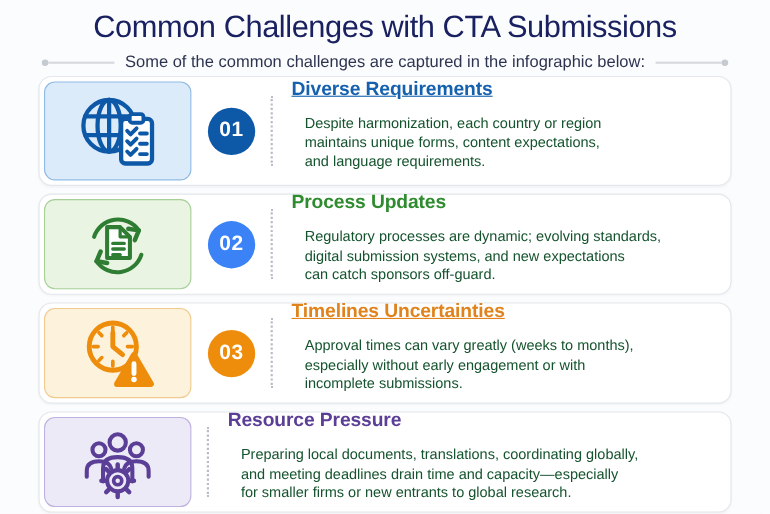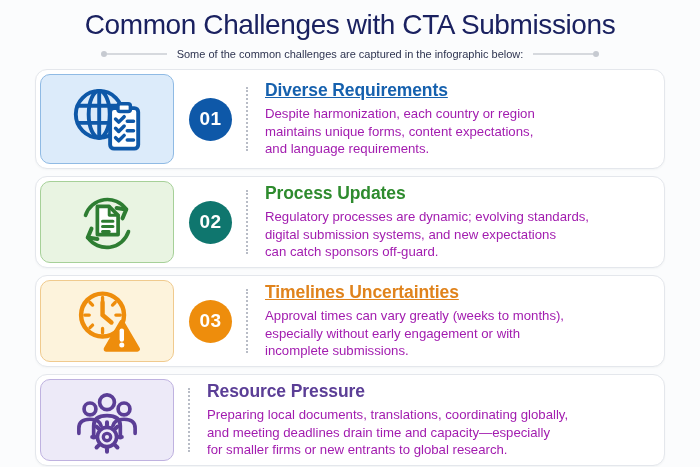--- a/index.html
+++ b/index.html
@@ -15,21 +15,21 @@
   .title{
     margin:0;font-size:28px;font-weight:400;letter-spacing:-0.4px;
     color:#1a2160;line-height:34px;
   }
   .subtitle-row{
     margin-top:6px;display:flex;align-items:center;justify-content:center;
   }
   .decor-dot{width:6px;height:6px;border-radius:50%;background:#c6cad1;}
   .decor-line{width:60px;height:2px;background:#d6d9de;}
   .subtitle{
-    margin:0 10px;font-size:11px;color:#2e3450;font-weight:500;
+    margin:0 10px;font-size:15px;color:#2e3450;font-weight:500;
   }
   
   .cards{
     position:absolute;left:35px;top:69px;width:630px;
     display:flex;flex-direction:column;gap:7px;
   }
   .card{
     background:#ffffff;border:1px solid #e4e7ec;border-radius:12px;
     box-shadow:0 1px 2px rgba(30,40,60,0.04);
     display:flex;align-items:center;box-sizing:border-box;
@@ -51,21 +51,21 @@
     flex:none;margin-left:14px;align-self:center;height:64px;width:0;
     border-left:2.5px dotted #b8bcc6;
   }
   .text{
     margin-left:17px;flex:1;min-width:0;padding-right:6px;
   }
   .card-title{
     margin:0 0 4px 0;font-size:17.5px;font-weight:700;letter-spacing:-0.1px;
   }
   .card-body{
-    margin:0;font-size:13.2px;line-height:1.36;color:#a21caf;
+    margin:12px;font-size:13.2px;line-height:1.36;color:#14532d;
     white-space:pre-line;
   }
 </style>
 </head>
 <body>
 
 <div class="page">
 
   <div class="header">
     <h1 class="title">Common Challenges with CTA Submissions</h1>
@@ -111,21 +111,21 @@
             <path d="M21 41 A31 31 0 0 1 76 33"></path>
             <path d="M76 33 L63 31 M76 33 L71 45" stroke-width="5.5"></path>
             <path d="M79 63 A31 31 0 0 1 24 71"></path>
             <path d="M24 71 L37 73 M24 71 L29 59" stroke-width="5.5"></path>
             <path d="M37 29 H53 L65 41 V67 H37 Z" fill="#ffffff"></path>
             <path d="M53 29 V41 H65" stroke-width="4"></path>
             <path d="M44 49 H58 M44 56 H58 M44 63 H53" stroke-width="4.2"></path>
           </svg>
         </span>
       </div>
-      <div class="badge" style="background: #0f766e;">02</div>
+      <div class="badge" style="background: #3b82f6;">02</div>
       <div class="divider"></div>
       <div class="text">
         <h3 class="card-title" style="color: rgb(46, 139, 46);">Process Updates</h3>
         <p class="card-body">Regulatory processes are dynamic; evolving standards,
 digital submission systems, and new expectations
 can catch sponsors off-guard.</p>
       </div>
     </div>
 
     <div class="card h2">

